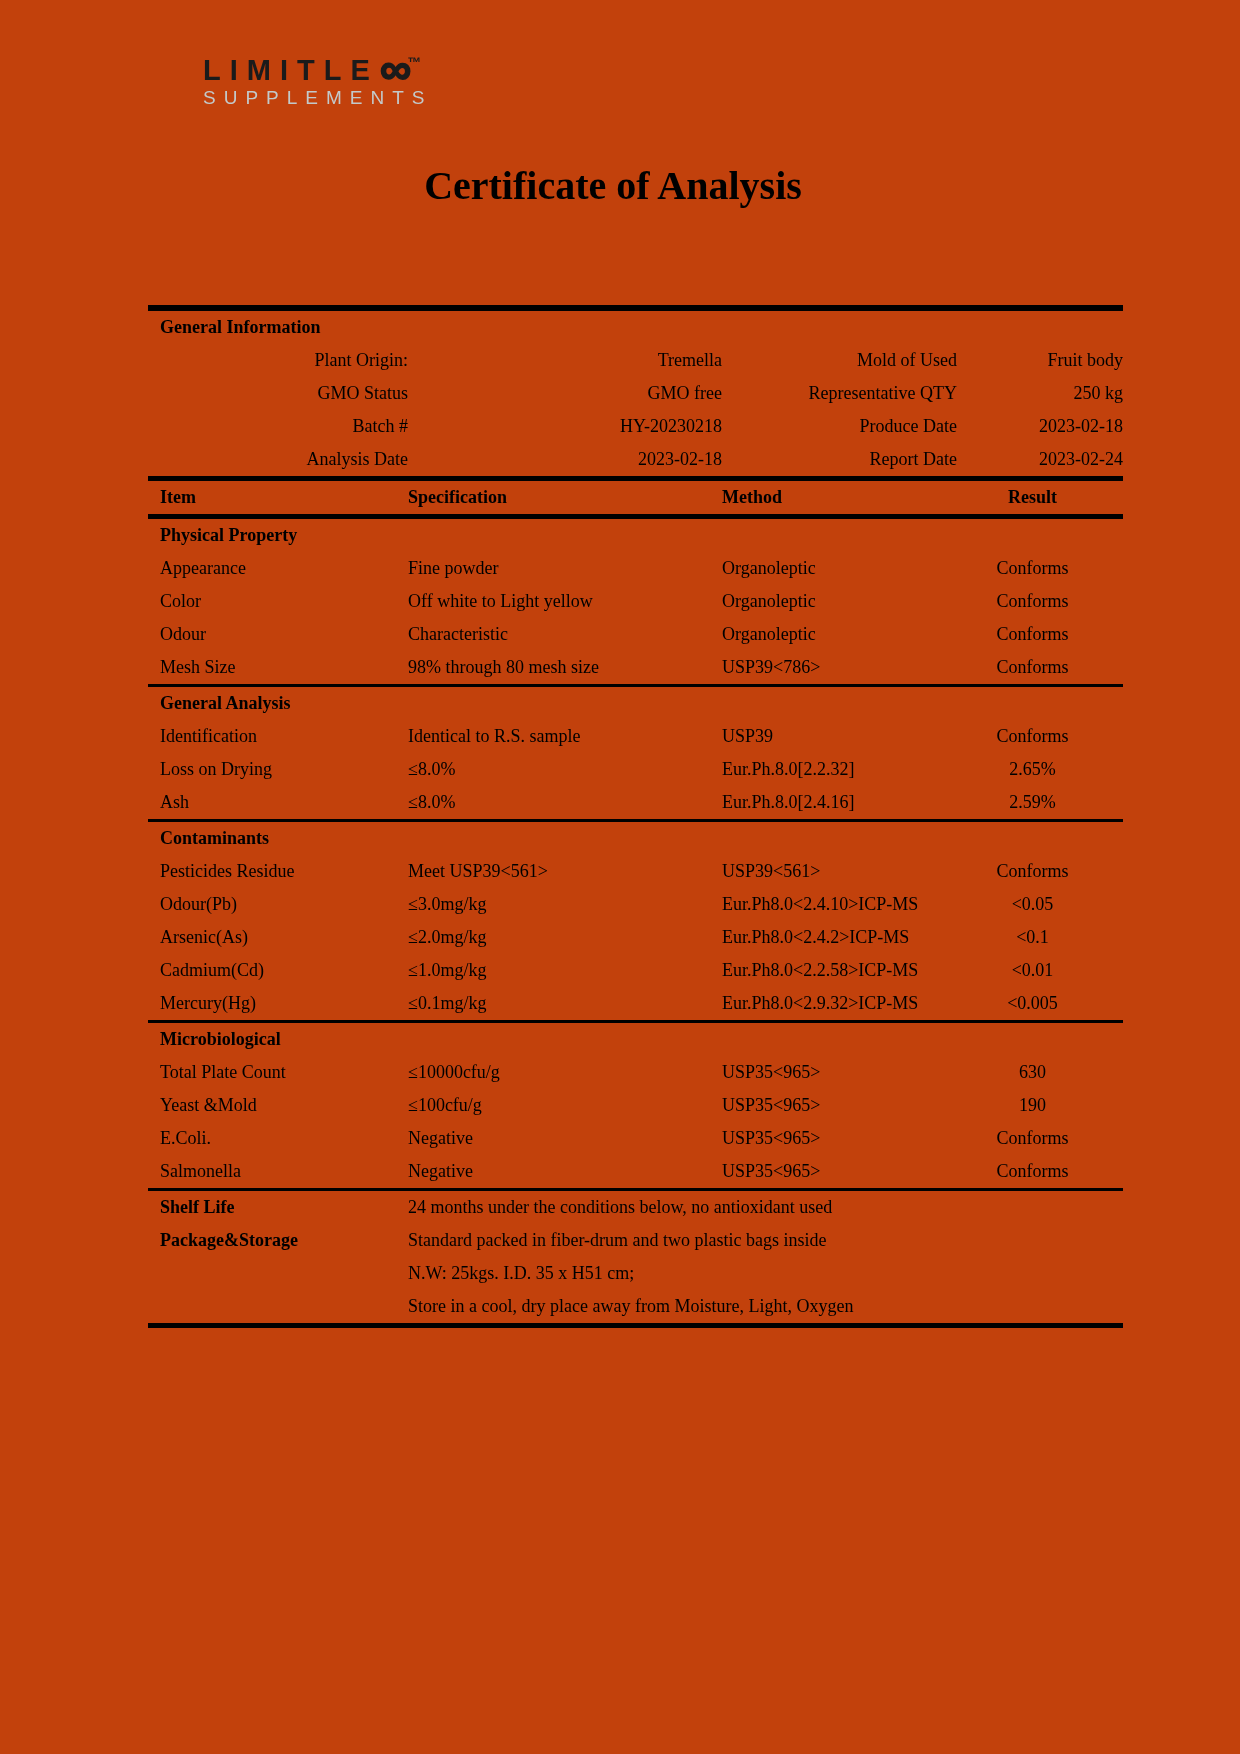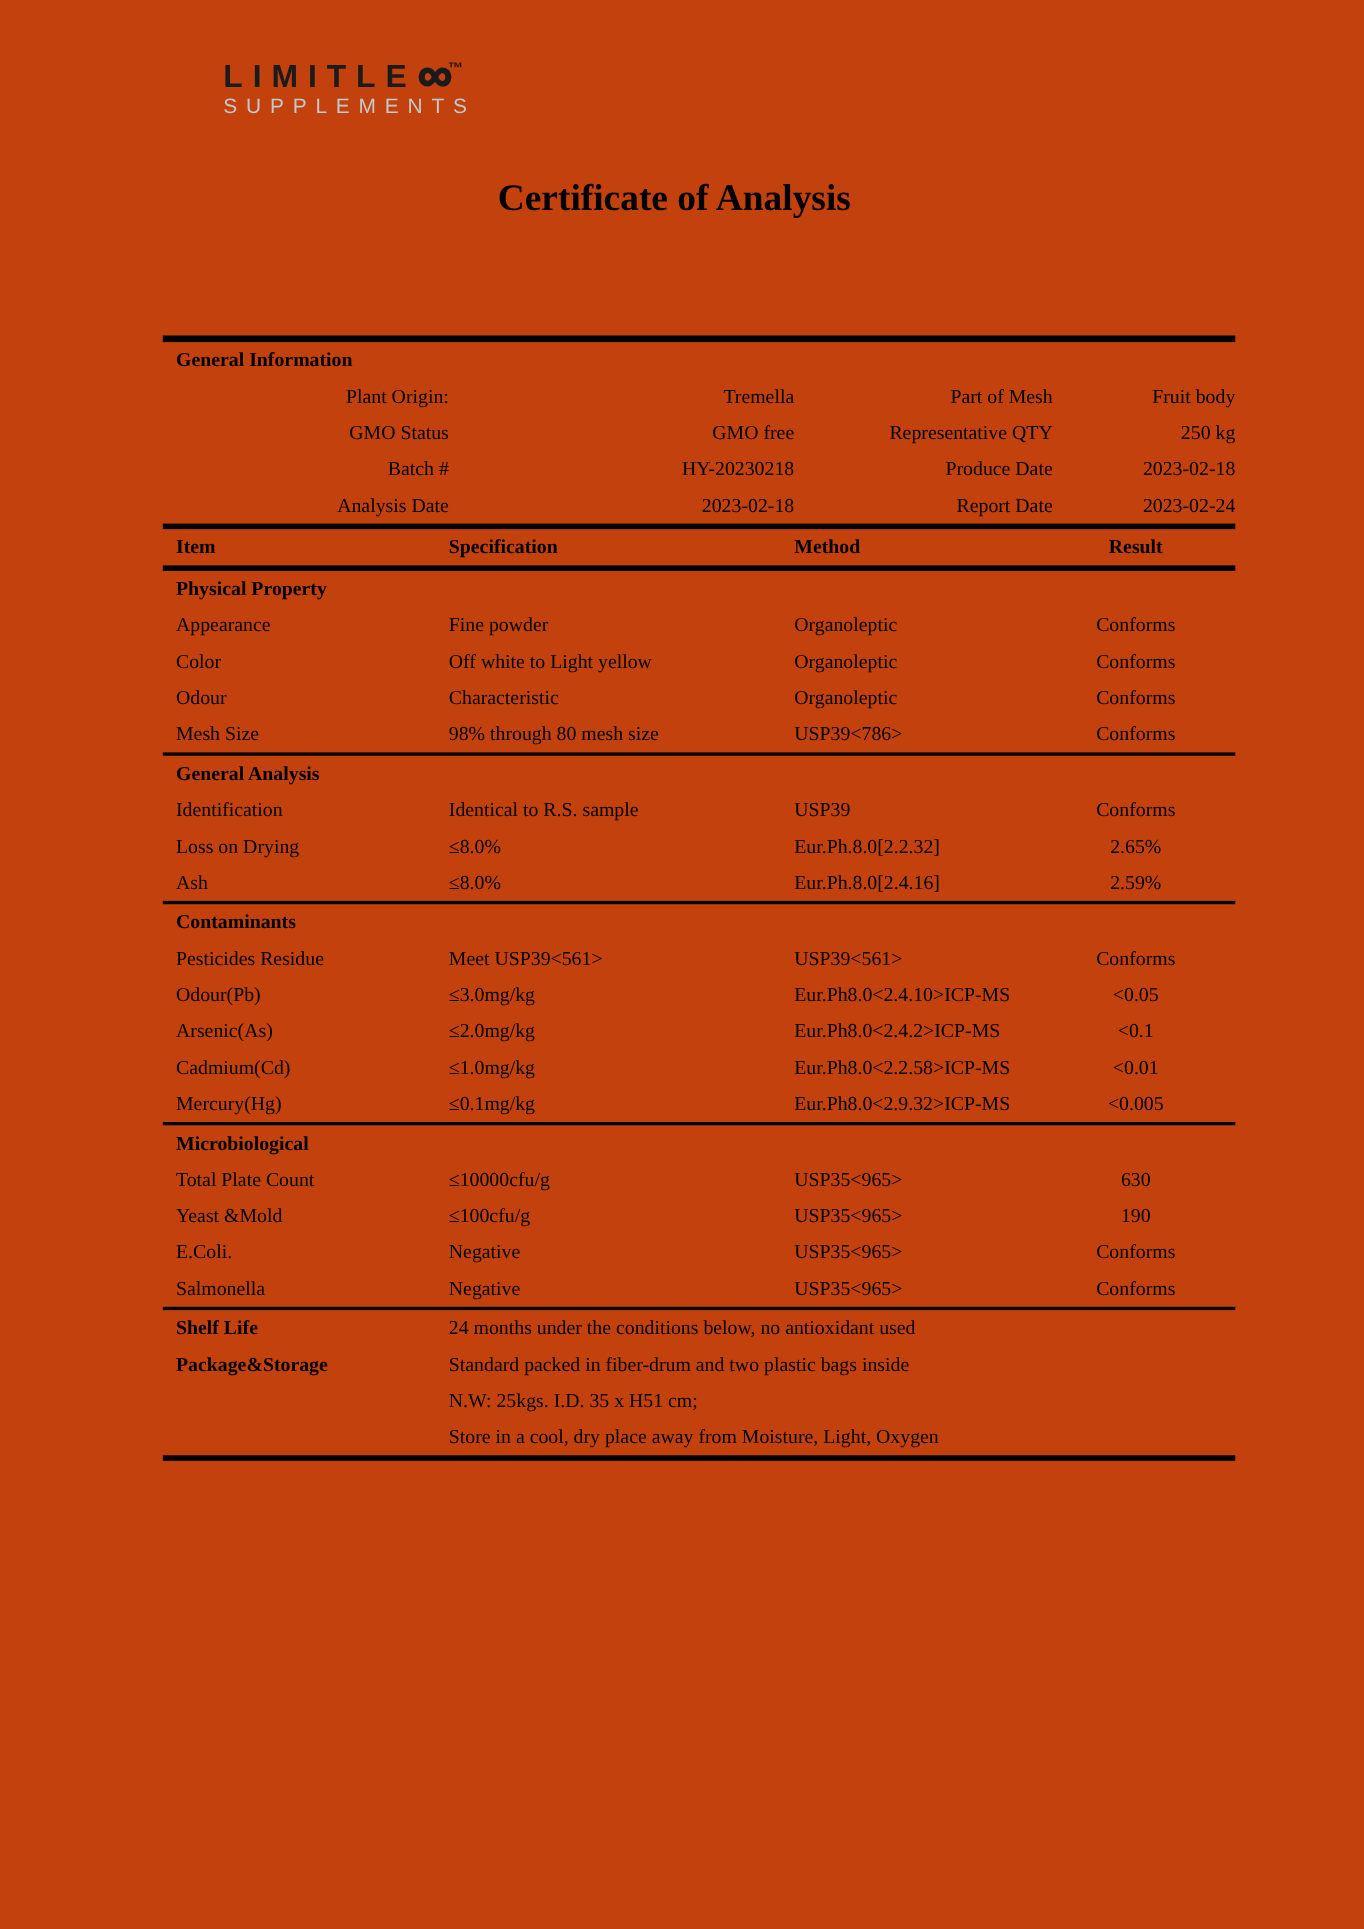--- a/index.html
+++ b/index.html
@@ -12,21 +12,21 @@
     color:var(--text,#000);
     overflow:hidden;
   }
   
   .logo { position:absolute; left:203px; top:56px; font-family:"Liberation Sans","DejaVu Sans",sans-serif; }
   .logo-line1 { font-weight:700; font-size:29px; letter-spacing:9px; color:var(--logo-text,#1b1b1b); white-space:nowrap; line-height:1; }
   .logo-inf { font-size:44px; letter-spacing:0; line-height:0; position:relative; top:4px; margin-left:1px; -webkit-text-stroke:1.5px var(--logo-text,#1b1b1b); }
   .logo-tm { font-size:14px; letter-spacing:0; position:relative; top:-13px; left:-4px; }
   .logo-line2 { font-size:19px; letter-spacing:8px; color:var(--logo-subtext,#c3c9ca); margin-top:3px; line-height:1; white-space:nowrap; }
   
-  .title { position:absolute; left:0; width:1226px; top:162px; text-align:center; font-size:34px; font-weight:bold; }
+  .title { position:absolute; left:0; width:1226px; top:162px; text-align:center; font-size:40px; font-weight:bold; }
   .subtitle { position:absolute; left:0; width:1236px; top:232px; text-align:center; font-size:22px; font-weight:bold; }
   
   .doc { position:absolute; left:148px; top:305px; width:975px; font-size:18px; }
   .rule { background:#000; width:100%; }
   .h6 { height:6px; } .h5 { height:5px; } .h3 { height:3px; }
   .section-heading { font-weight:bold; height:33px; display:flex; align-items:center; padding-left:12px; white-space:nowrap; }
   .gi-row { display:grid; grid-template-columns:260px 314px 235px 1fr; height:33px; align-items:center;text-align:right; }
   .gi-row > span { white-space:nowrap; }
   .gi-row > .c0 { padding-left:12px; }
   .t-row { display:grid; grid-template-columns:260px 314px 220px 1fr; height:33px; align-items:center; }
@@ -53,21 +53,21 @@
   <h1 class="title">Certificate of Analysis</h1>
 
   <main class="doc">
     <div class="rule h6"></div>
 
     <div class="section-heading">General Information</div>
     <div>
         <div class="gi-row">
           <span class="c0">Plant Origin:</span>
           <span class="c1">Tremella</span>
-          <span class="c2">Part of Mesh</span>
+          <span class="c2">Mold of Used</span>
           <span class="c3">Fruit body</span>
         </div>
         <div class="gi-row">
           <span class="c0">GMO Status</span>
           <span class="c1">GMO free</span>
           <span class="c2">Representative QTY</span>
           <span class="c3">250 kg</span>
         </div>
         <div class="gi-row">
           <span class="c0">Batch #</span>

